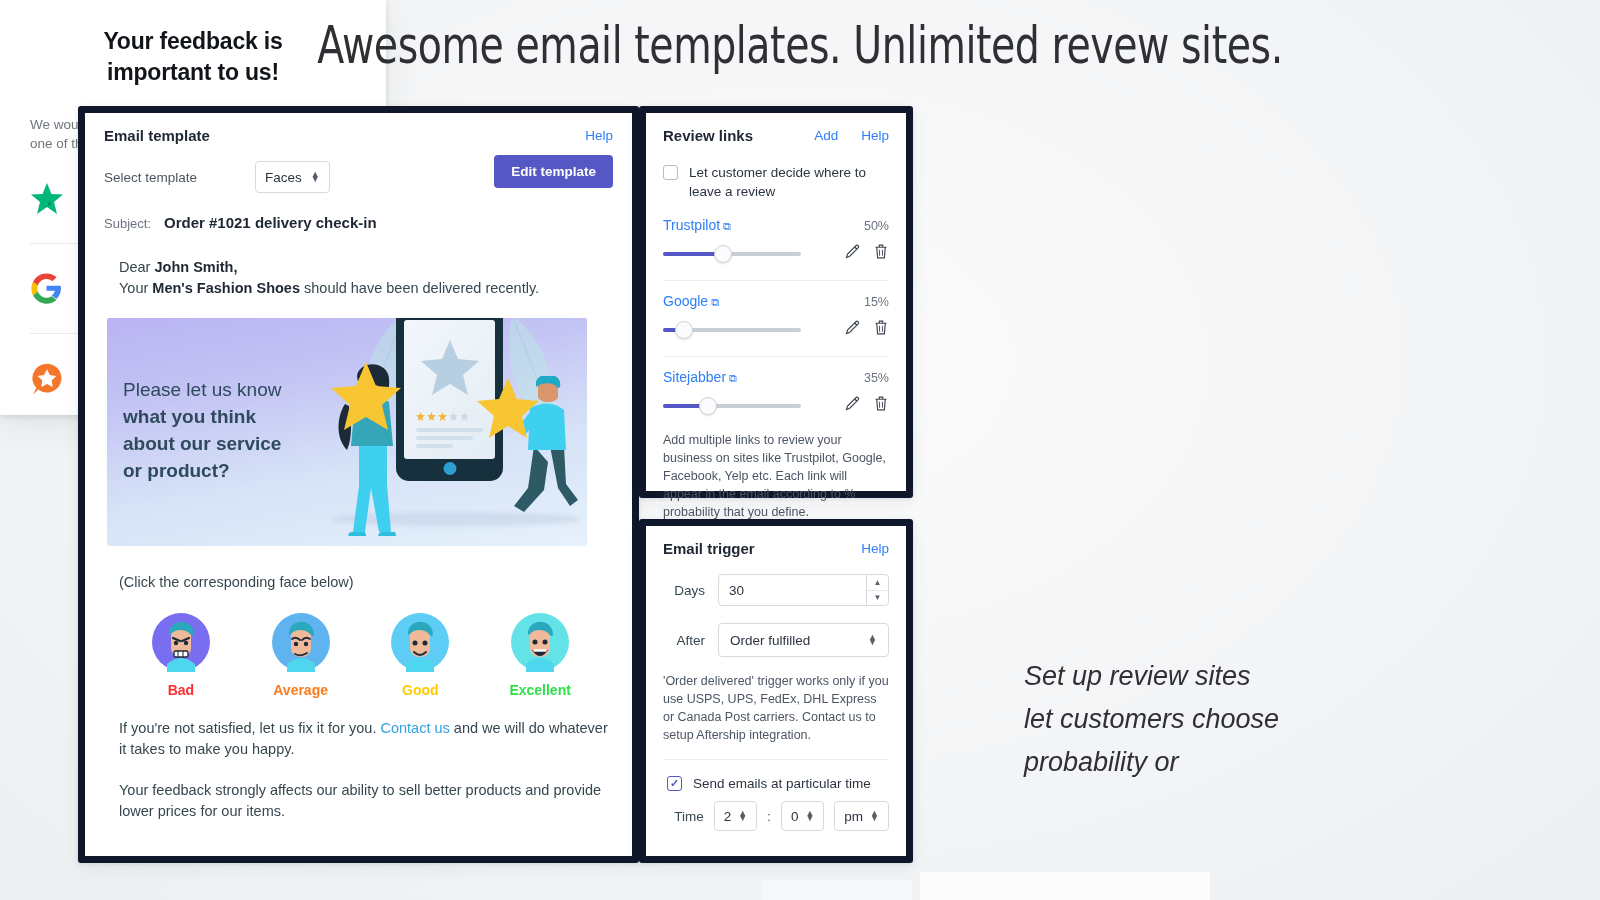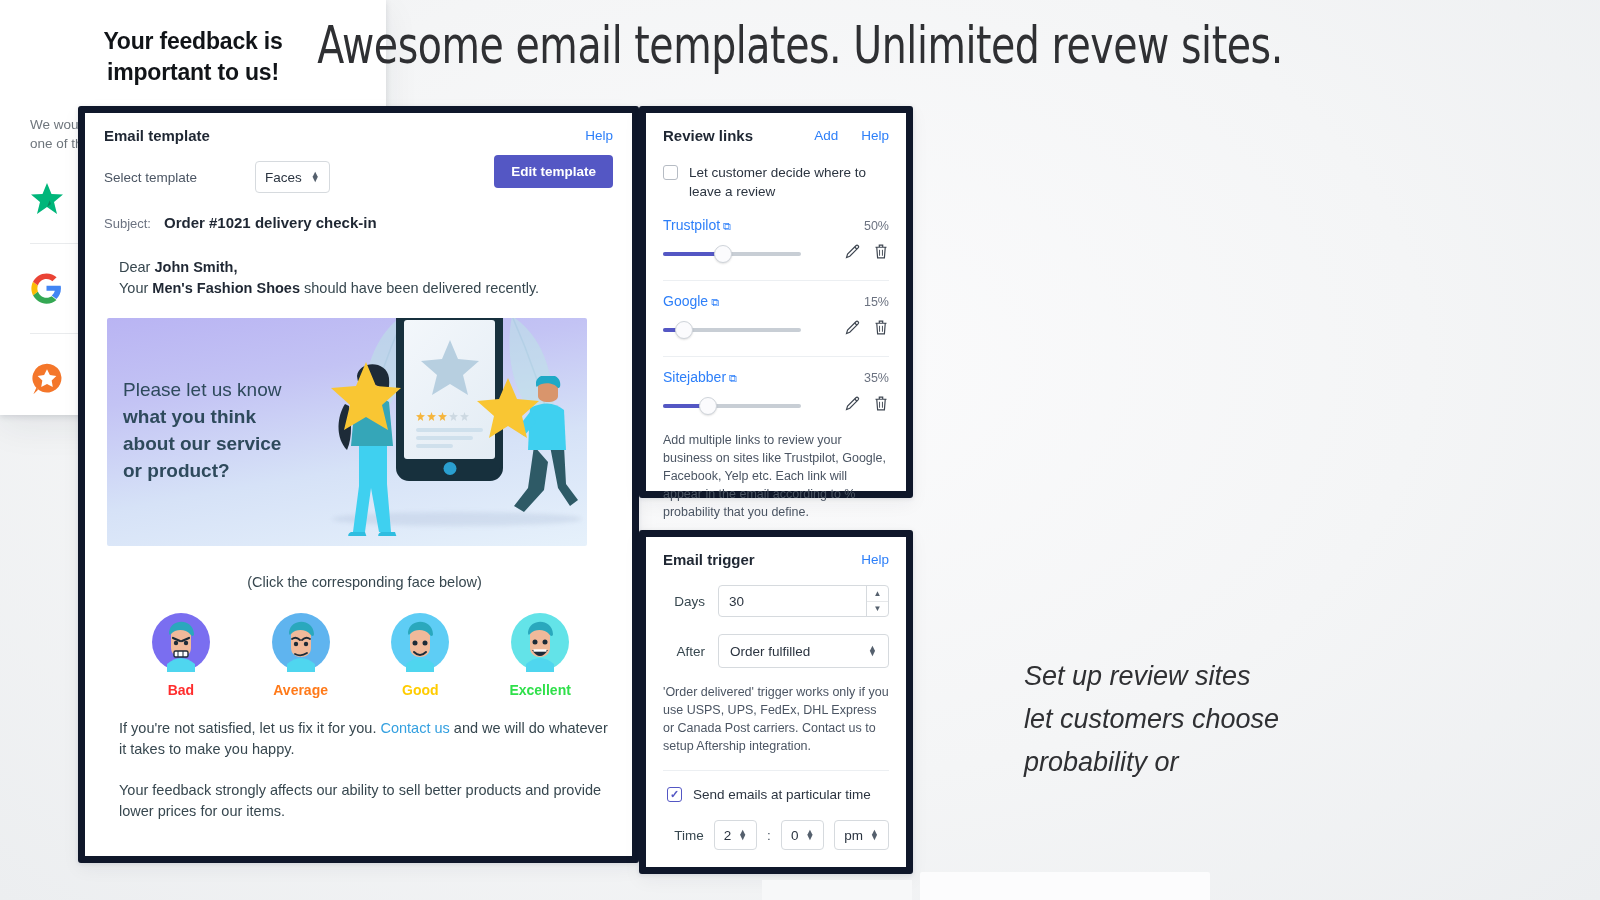--- a/index.html
+++ b/index.html
@@ -131,21 +131,21 @@
   .ph-lines i { display: block; height: 4px; margin-bottom: 4px; background: #cfe0ec; border-radius: 2px; }
 
   .leaf { position: absolute; opacity: .55; }
   .floor { position: absolute; left: 225px; bottom: 20px; width: 250px; height: 14px; background: rgba(150,170,200,.22); border-radius: 50%; filter: blur(2px); }
 
   .person { position: absolute; }
 
   .yellow-star { position: absolute; }
 
   .click-hint {
-    text-align: center; font-size: 14.5px; color: #37474f;
+    font-size: 14.5px; color: #37474f;
     margin: 28px 0 0 0;
   }
   .faces {
     display: flex; justify-content: space-around;
     margin: 22px 10px 0 2px;
   }
   .face { width: 92px; text-align: center; cursor: pointer; }
   .face .fcircle { width: 60px; height: 60px; margin: 0 auto; border-radius: 50%; position: relative; }
   .face .flabel { margin-top: 10px; font-size: 14px; font-weight: 700; }
 
@@ -188,21 +188,21 @@
     position: absolute; top: 0; width: 18px; height: 18px; border-radius: 50%;
     background: #fbfbfd; border: 1px solid #cfd4da; box-shadow: 0 1px 2px rgba(0,0,0,.12);
   }
   .site-icons { display: flex; gap: 12px; align-items: center; }
   .icbtn { cursor: pointer; color: #3e4651; }
 
   .rp-note { font-size: 12.5px; line-height: 18px; color: #4b5563; margin-top: 15px; }
 
   
   #trigger-panel {
-    left: 639px; top: 530px;
+    left: 639px; top: 519px;
     width: 274px; height: 344px;
     padding: 14px 17px 0 17px;
     overflow: hidden;
   }
   .tr-row { display: flex; align-items: center; gap: 13px; margin-top: 17px; }
   .tr-lbl { width: 42px; text-align: right; font-size: 13.5px; color: #37474f; }
   .stepper {
     flex: 1; height: 32px; border: 1px solid #d6dade; border-radius: 4px;
     display: flex; align-items: center; background: #fff;
   }
@@ -210,21 +210,21 @@
   .stepper .arrows { width: 22px; border-left: 1px solid #d6dade; height: 100%; display: flex; flex-direction: column; }
   .stepper .arrows div { flex: 1; display: flex; align-items: center; justify-content: center; font-size: 8px; color: #55606d; cursor: pointer; }
   .stepper .arrows div + div { border-top: 1px solid #e6e8ea; }
   .sel {
     flex: 1; height: 34px; border: 1px solid #d6dade; border-radius: 4px; background: #fff;
     display: flex; align-items: center; justify-content: space-between;
     padding: 0 11px; font-size: 13.5px; color: #2b3440; cursor: pointer;
   }
   .tr-note { font-size: 12.5px; line-height: 18px; color: #4b5563; margin-top: 15px; }
   .hr { border-top: 1px solid #eceff2; margin: 15px 0 0 0; }
-  .time-row { display: flex; align-items: center; gap: 10px; margin-top: 16px; }
+  .time-row { display: flex; align-items: center; gap: 10px; margin-top: 8px; }
   .tiny-sel {
     height: 30px; border: 1px solid #d6dade; border-radius: 4px; background: #fff;
     display: flex; align-items: center; gap: 7px; padding: 0 9px;
     font-size: 13.5px; color: #2b3440; cursor: pointer;
   }
 
   
   #feedback-card {
     left: 1066px; top: 192px;
     width: 386px; height: 415px;

